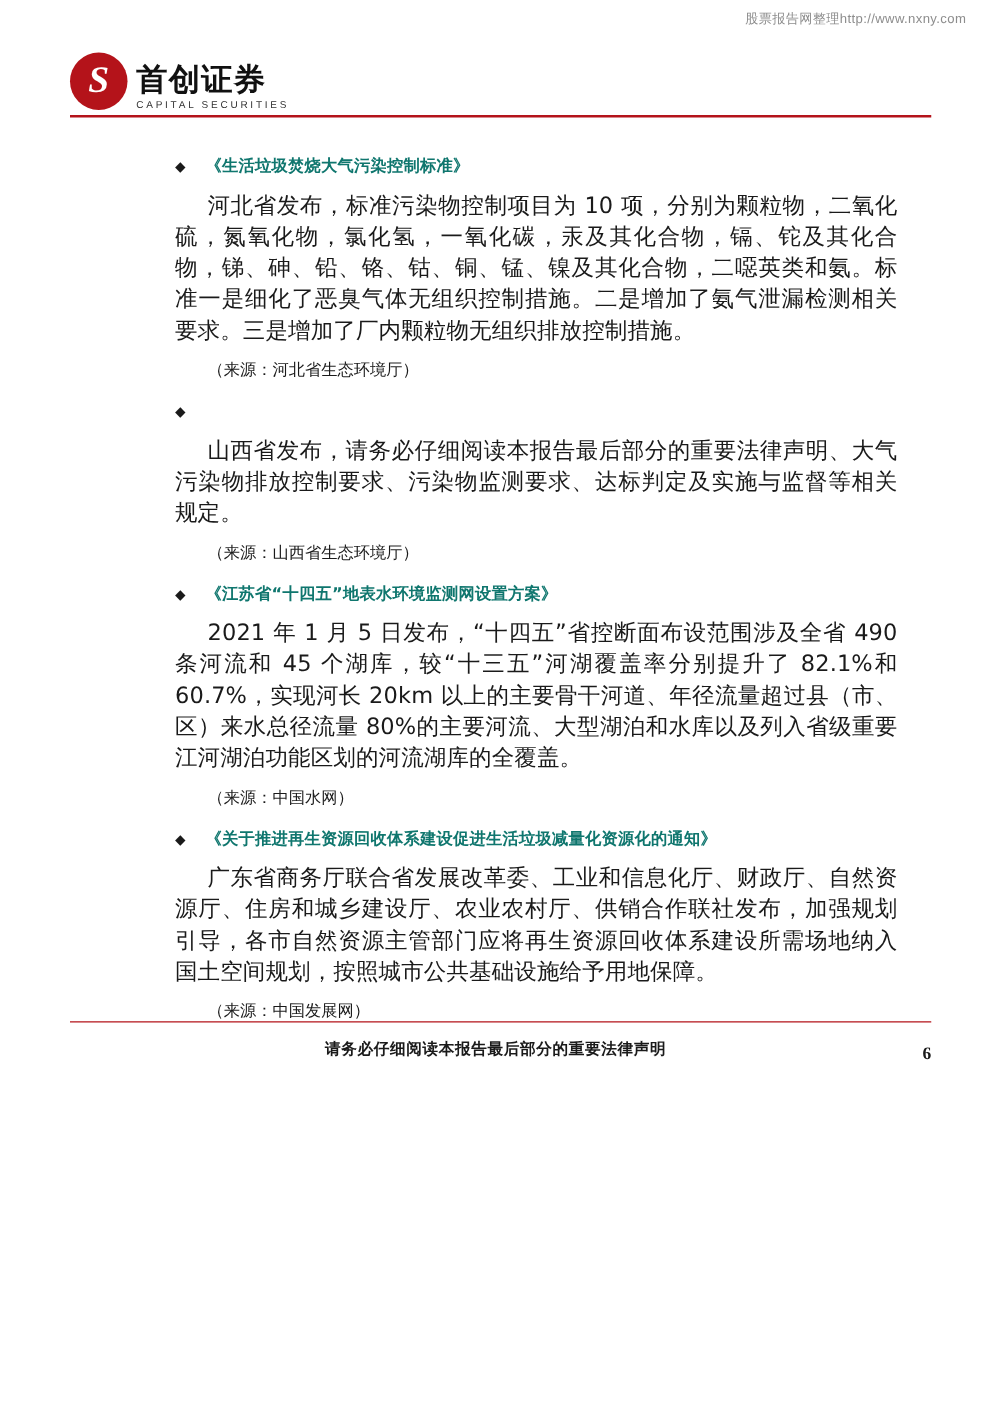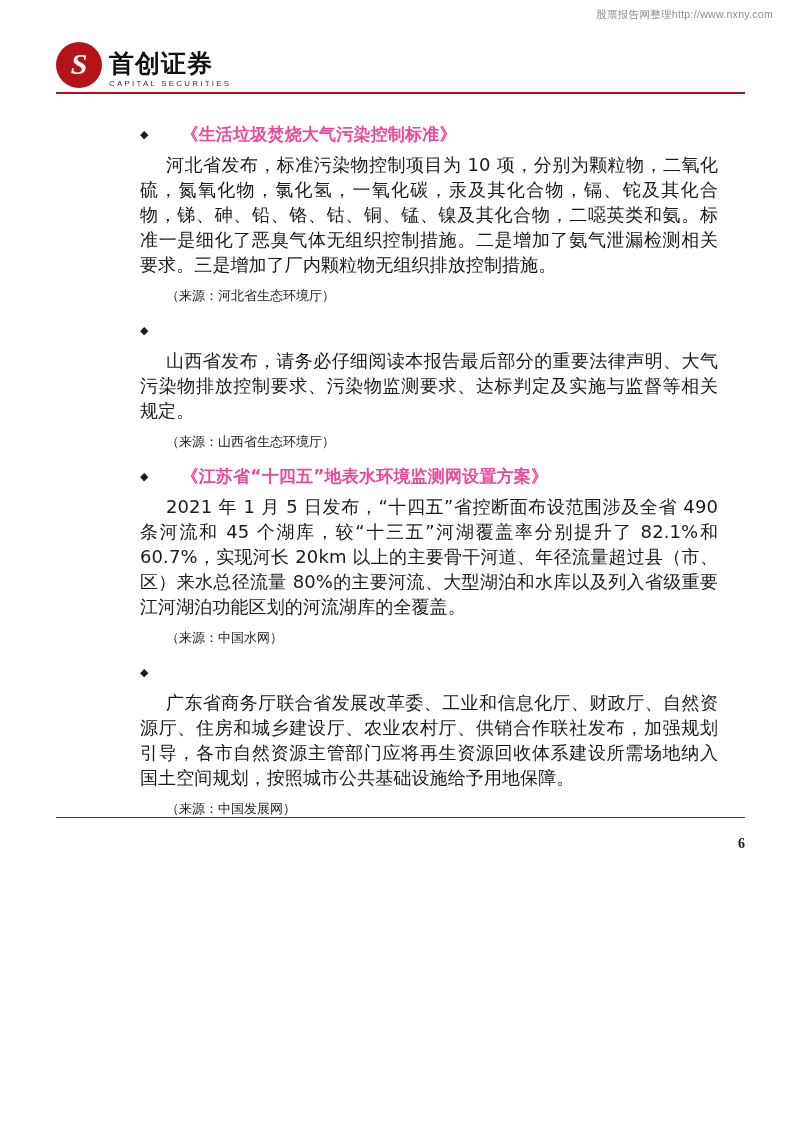--- a/index.html
+++ b/index.html
@@ -122,27 +122,26 @@
     margin: 12px 0 8px 0;
   }
   .bullet {
     color: #1a1a1a;
     font-size: 11px;
     line-height: 20px;
     margin-right: 16px;
     flex: none;
   }
   .item-title .title-text {
-    font-size: 17px;
+    font-size: 13px;
     font-weight: bold;
     line-height: 20px;
     letter-spacing: 0.2px;
     font-family: "DejaVu Sans", "Liberation Sans", sans-serif;
-    color: #ec4899;
-    margin-left: 17px;
+    color: #0f766e;
   }
 
   .para {
     font-size: 18px;
     line-height: 25px;
     text-align: justify;
     text-justify: inter-ideograph;
     text-indent: 26px;
     letter-spacing: 0.1px;
     color: #1a1a1a;
@@ -232,23 +231,25 @@
         <span class="bullet">◆</span>
         <span class="title-text">《江苏省“十四五”地表水环境监测网设置方案》</span>
       </div>
       <p class="para">2021 年 1 月 5 日发布，“十四五”省控断面布设范围涉及全省 490 条河流和 45 个湖库，较“十三五”河湖覆盖率分别提升了 82.1%和 60.7%，实现河长 20km 以上的主要骨干河道、年径流量超过县（市、区）来水总径流量 80%的主要河流、大型湖泊和水库以及列入省级重要江河湖泊功能区划的河流湖库的全覆盖。</p>
       <p class="source">（来源：中国水网）</p>
     </div>
 
     <div class="item">
       <div class="item-title">
         <span class="bullet">◆</span>
+        <span class="title-text">《关于推进再生资源回收体系建设促进生活垃圾减量化资源化的通知》</span>
       </div>
       <p class="para">广东省商务厅联合省发展改革委、工业和信息化厅、财政厅、自然资源厅、住房和城乡建设厅、农业农村厅、供销合作联社发布，加强规划引导，各市自然资源主管部门应将再生资源回收体系建设所需场地纳入国土空间规划，按照城市公共基础设施给予用地保障。</p>
       <p class="source">（来源：中国发展网）</p>
     </div>
 
   </div>
 
   <div class="footer-rule"></div>
+  <div class="footer-text">请务必仔细阅读本报告最后部分的重要法律声明</div>
   <div class="page-number">6</div>
 
 </div>
 
 </body></html>

